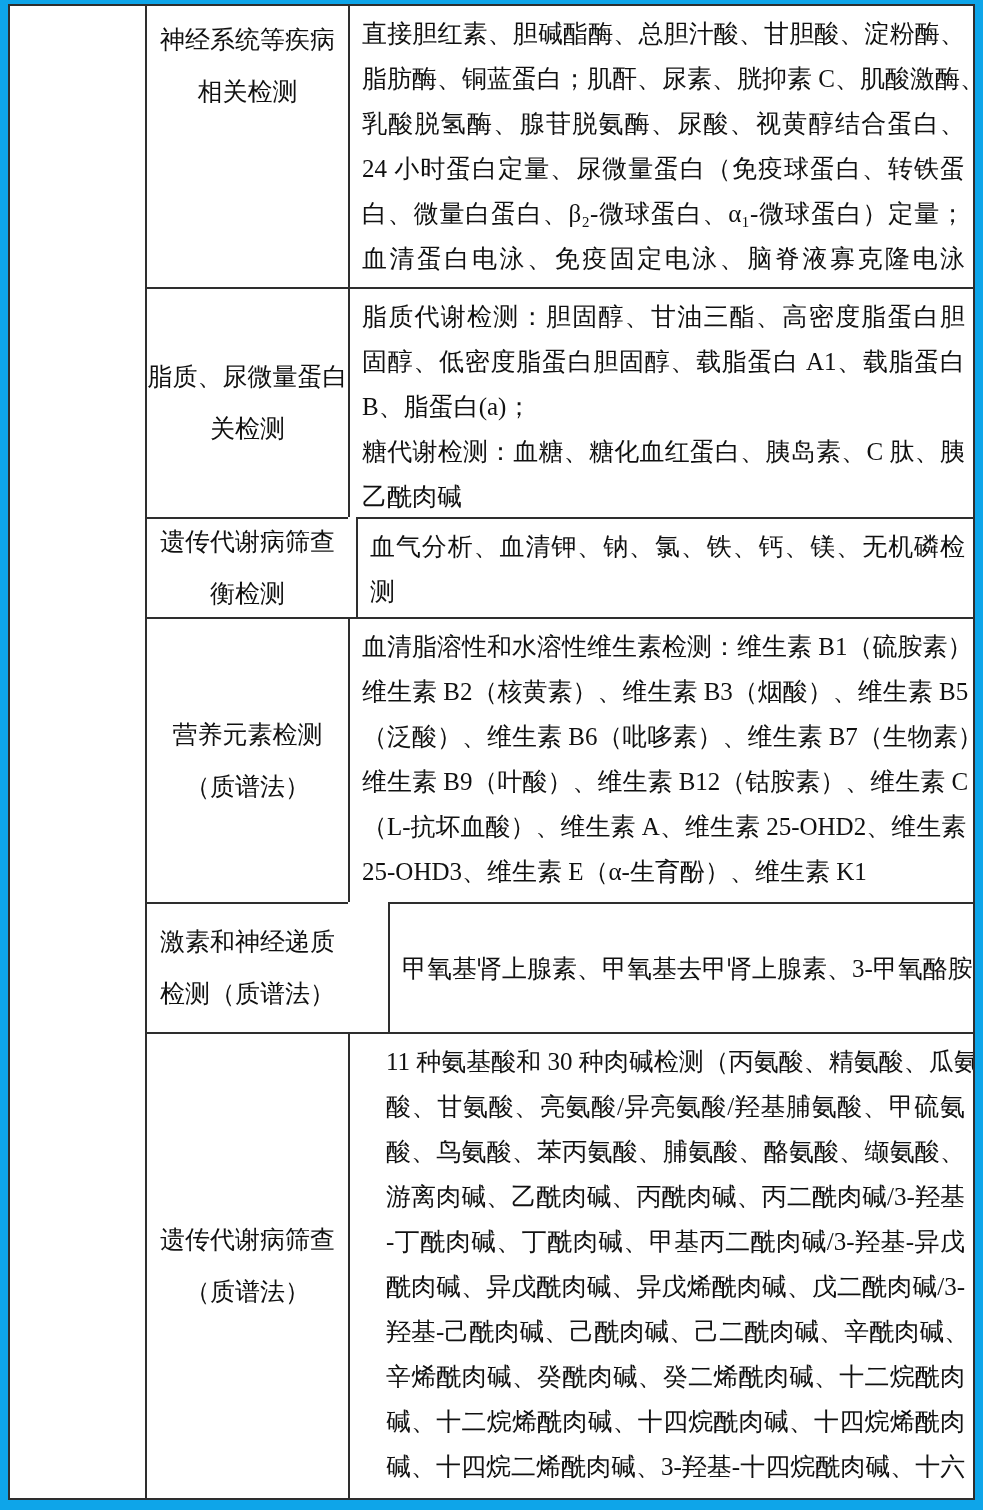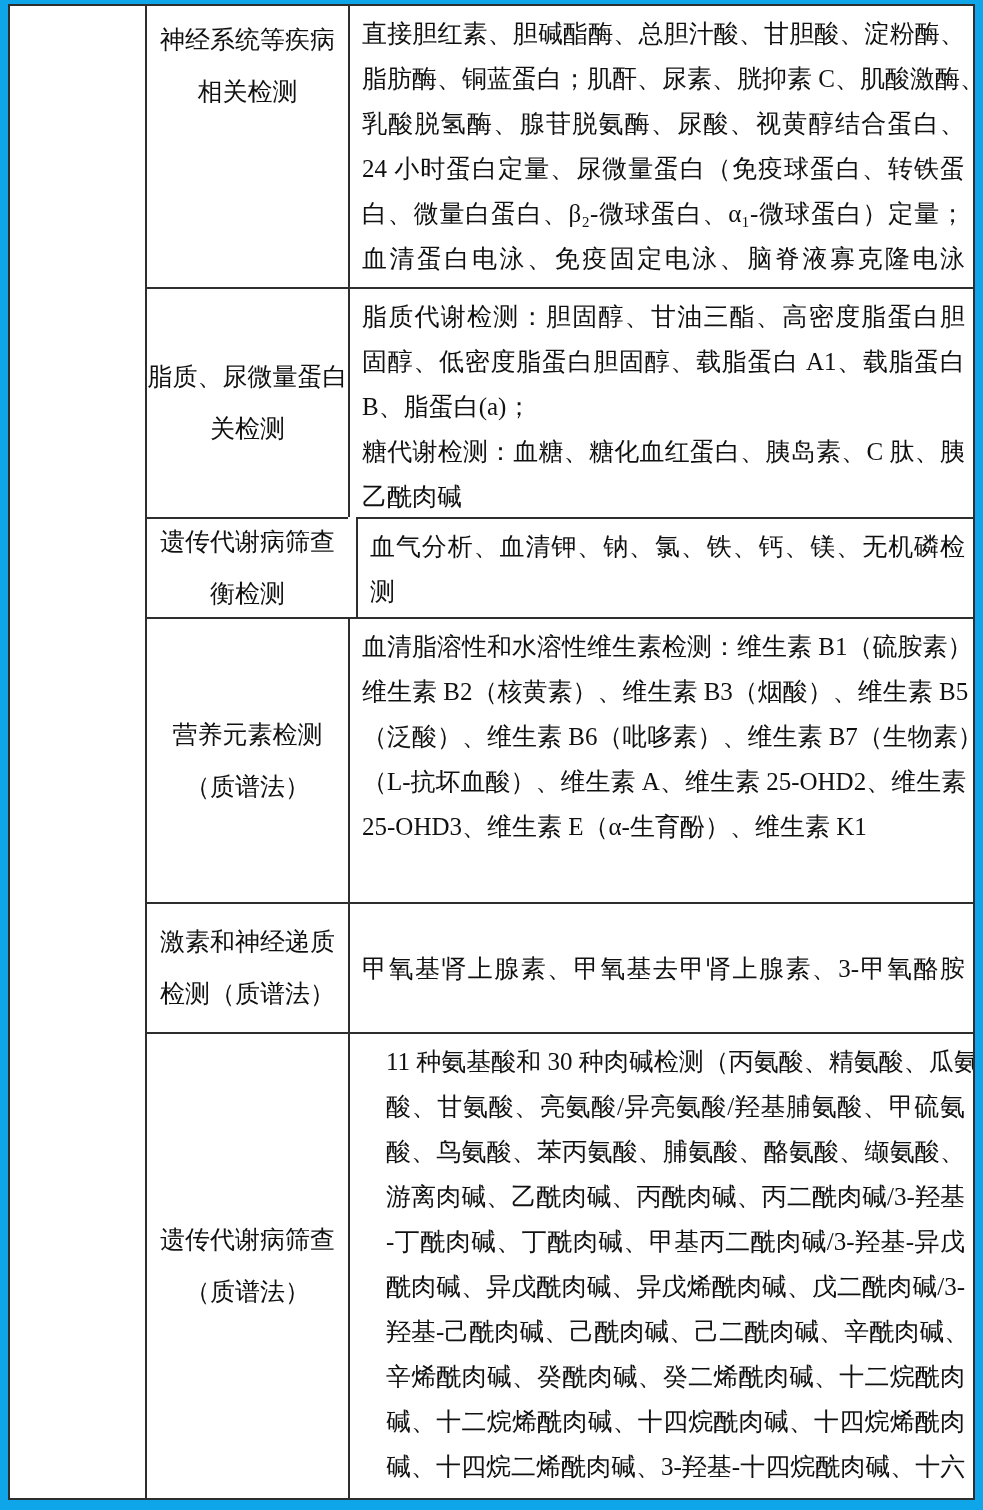--- a/index.html
+++ b/index.html
@@ -86,28 +86,29 @@
         <div class="line"><span>测</span></div>
       </div>
       <div class="cell cat bt" style="grid-area: 4 / 2; border-color: rgb(46, 46, 46);">
         <div class="cat-line"><span>营养元素检测</span></div>
         <div class="cat-line"><span>（质谱法）</span></div>
       </div>
       <div class="cell content bt" style="grid-area: 4 / 3; border-color: rgb(46, 46, 46);">
         <div class="line fill"><span>血清脂溶性和水溶性维生素检测：维生素 B1（硫胺素）</span></div>
         <div class="line fill"><span>维生素 B2（核黄素）、维生素 B3（烟酸）、维生素 B5</span></div>
         <div class="line fill"><span>（泛酸）、维生素 B6（吡哆素）、维生素 B7（生物素）、</span></div>
+        <div class="line fill"><span>维生素 B9（叶酸）、维生素 B12（钴胺素）、维生素 C</span></div>
         <div class="line fill"><span>（L-抗坏血酸）、维生素 A、维生素 25-OHD2、维生素</span></div>
         <div class="line"><span>25-OHD3、维生素 E（α-生育酚）、维生素 K1</span></div>
       </div>
       <div class="cell cat bt" style="grid-area: 5 / 2; border-color: rgb(46, 46, 46);">
         <div class="cat-line"><span>激素和神经递质</span></div>
         <div class="cat-line"><span>检测（质谱法）</span></div>
       </div>
-      <div class="cell content bt v-center" style="grid-area: 5 / 3; border-color: rgb(46, 46, 46);">
+      <div class="cell content bt v-center" style="grid-area: 5 / 3; border-color: rgb(46, 46, 46); margin-left: 40px;">
         <div class="line fill"><span>甲氧基肾上腺素、甲氧基去甲肾上腺素、3-甲氧酪胺</span></div>
       </div>
       <div class="cell cat bt" style="grid-area: 6 / 2; border-color: rgb(46, 46, 46);">
         <div class="cat-line"><span>遗传代谢病筛查</span></div>
         <div class="cat-line"><span>（质谱法）</span></div>
       </div>
       <div class="cell content bt" style="grid-area: 6 / 3; border-color: rgb(46, 46, 46); padding-left: 36px;">
         <div class="line fill"><span>11 种氨基酸和 30 种肉碱检测（丙氨酸、精氨酸、瓜氨</span></div>
         <div class="line fill"><span>酸、甘氨酸、亮氨酸/异亮氨酸/羟基脯氨酸、甲硫氨</span></div>
         <div class="line fill"><span>酸、鸟氨酸、苯丙氨酸、脯氨酸、酪氨酸、缬氨酸、</span></div>

